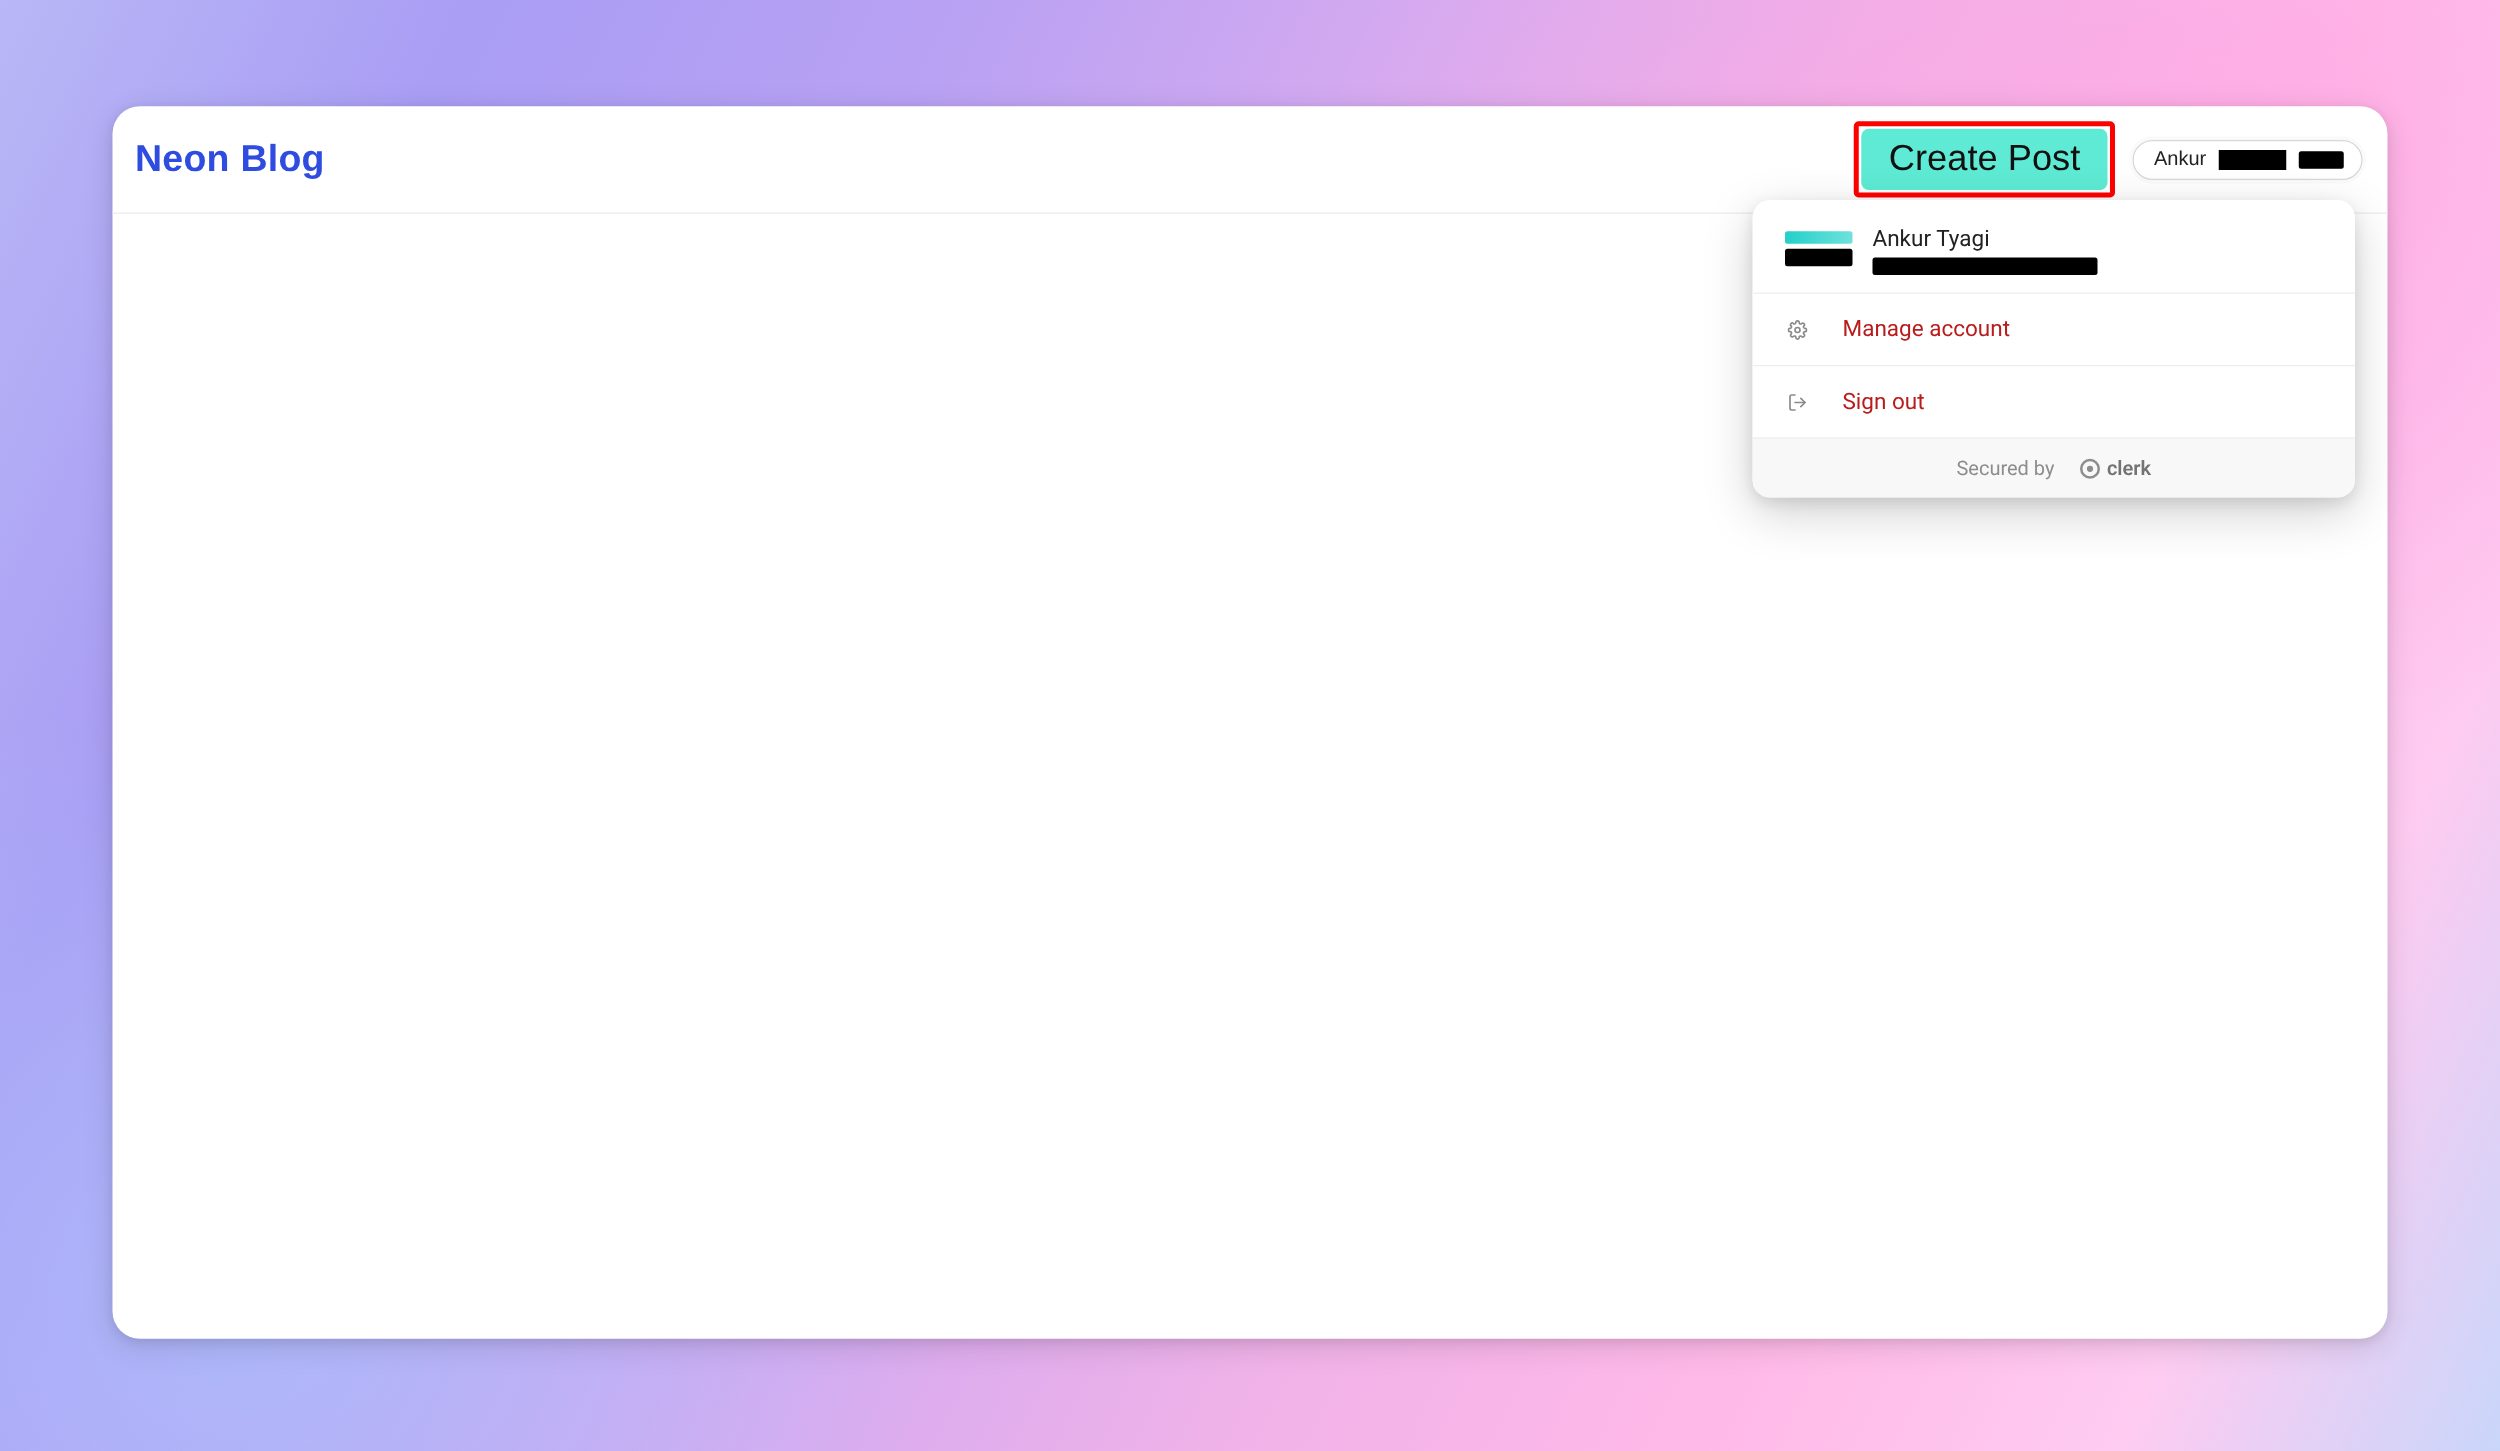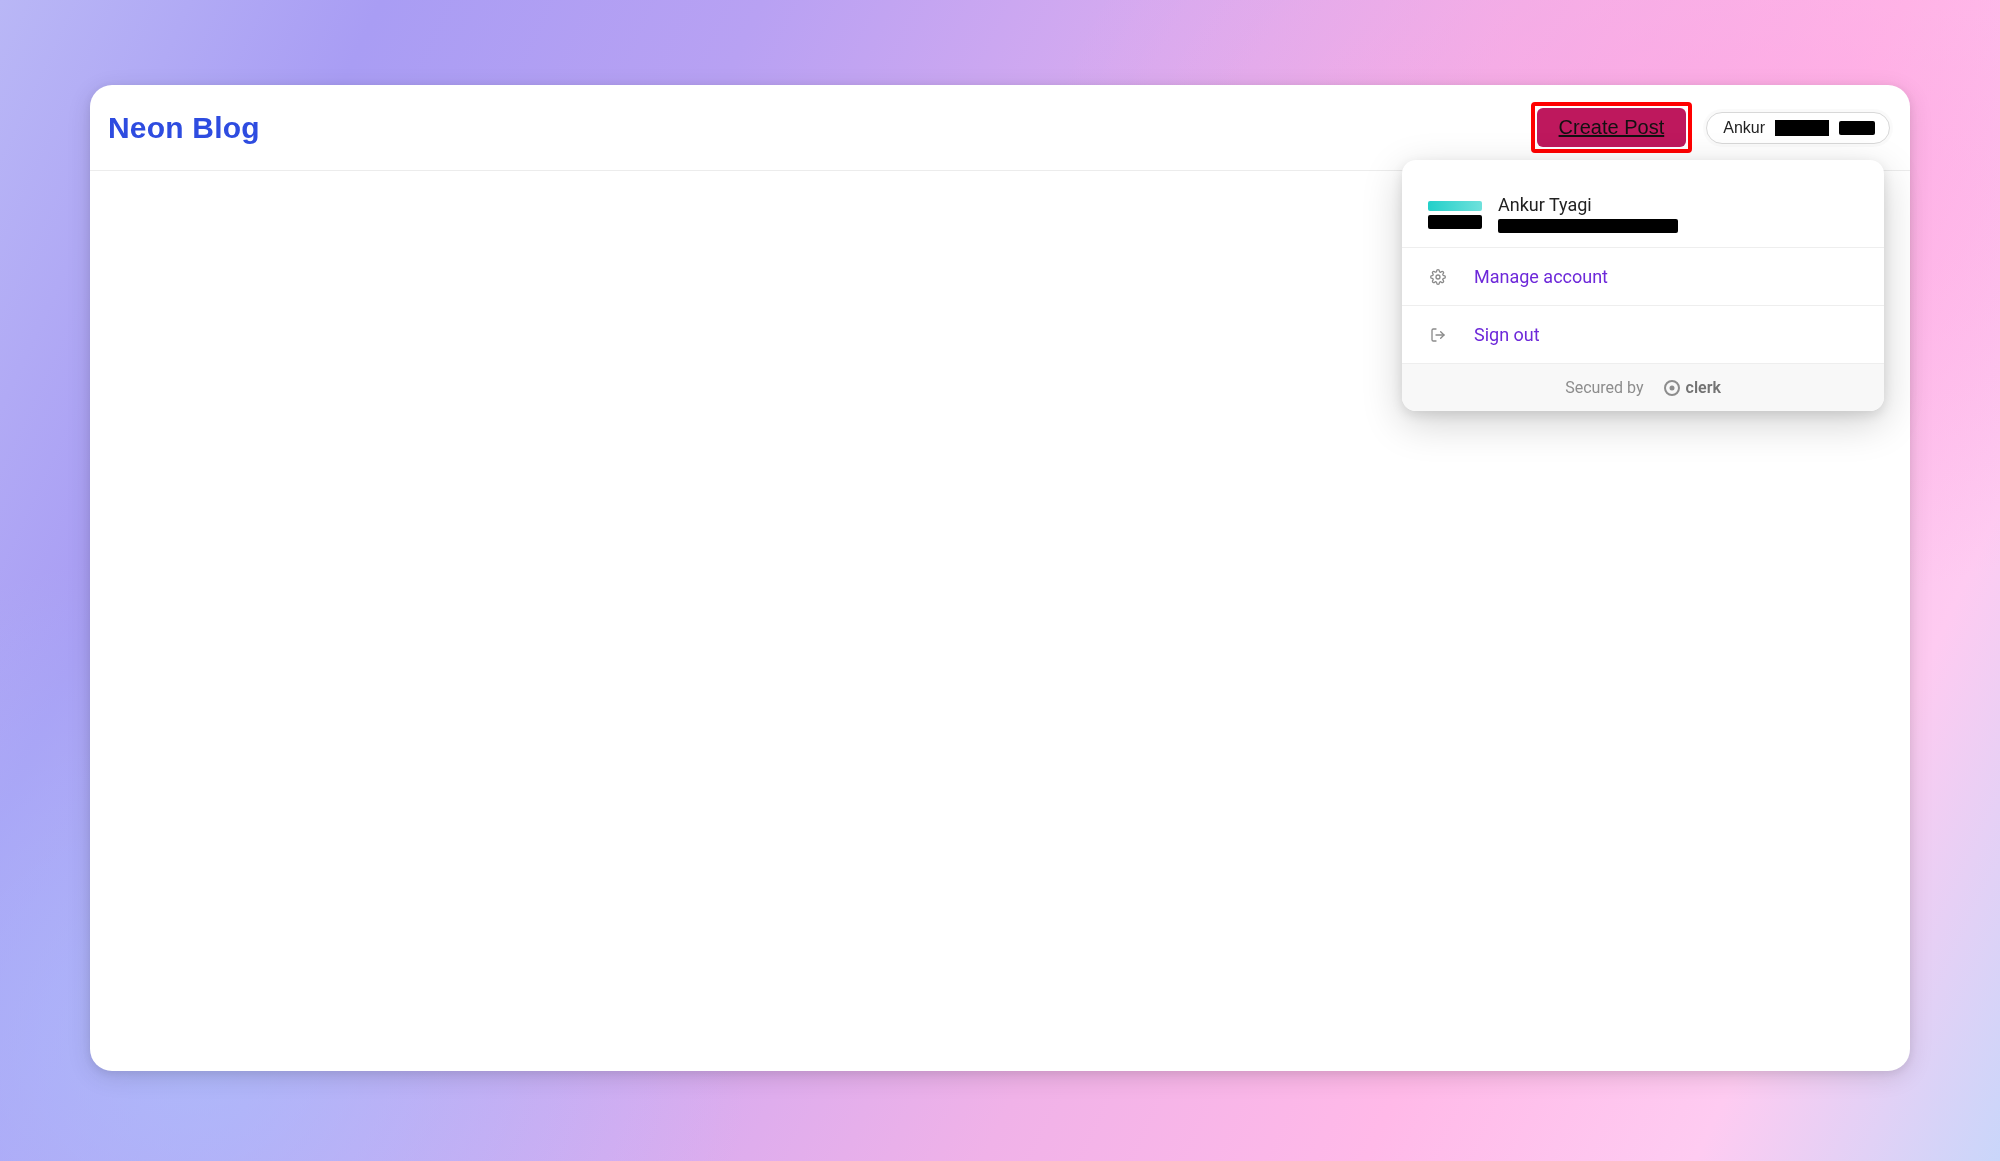--- a/index.html
+++ b/index.html
@@ -56,28 +56,27 @@
     font-size: 30px;
     font-weight: 600;
     letter-spacing: 0.2px;
     flex: 0 0 auto;
   }
 
   .spacer { flex: 1 1 auto; }
 
   .create-btn {
     font-family: "Comic Sans MS", "Comic Sans", cursive, sans-serif;
-    font-size: 20px;
+    font-size: 29px;
     color: #111;
-    background: #be185d;
+    background: #5eead4;
     border: none;
     padding: 8px 22px;
     border-radius: 6px;
     cursor: pointer;
-    text-decoration: underline;
   }
   .highlight-box {
     border: 4px solid #ff0000;
     border-radius: 4px;
     padding: 2px;
     display: inline-flex;
     margin-right: 14px;
   }
 
   .user-chip {
@@ -110,23 +109,23 @@
     width: 482px;
     background: #ffffff;
     border-radius: 14px;
     box-shadow: 0 12px 40px rgba(0,0,0,0.18), 0 4px 12px rgba(0,0,0,0.10);
     overflow: hidden;
     font-family: -apple-system, BlinkMacSystemFont, "Segoe UI", Roboto, sans-serif;
   }
 
   .menu-header {
     display: flex;
-    align-items: flex-end;
+    align-items: flex-start;
     gap: 16px;
-    padding: 34px 26px 14px 26px;
+    padding: 21px 26px 14px 26px;
   }
   .menu-avatar {
     width: 54px; height: 36px;
     display:flex; flex-direction:column; gap:4px;
     justify-content:center;
   }
   .menu-avatar .av-top { height:10px; background:linear-gradient(90deg,#23d0c9,#6fe1dc); border-radius:2px; }
   .menu-avatar .av-bot { height:14px; background:#000; border-radius:2px; }
   .menu-name {
     font-size: 18px;
@@ -136,21 +135,21 @@
     margin-top:4px;
     width: 180px; height: 14px; background:#000; border-radius:2px;
   }
 
   .menu-item {
     display:flex;
     align-items:center;
     gap: 26px;
     padding: 18px 26px;
     border-top: 1px solid #eeeeee;
-    color: #6d28d9;
+    color: #b91c1c;
     font-size: 18px;
     cursor:pointer;
     background:#fff;
   }
   .menu-item .mi-icon {
     width: 20px; height: 20px; flex:0 0 auto;
     display:flex; align-items:center; justify-content:center;
     color:#8a8a8a;
   }
 

